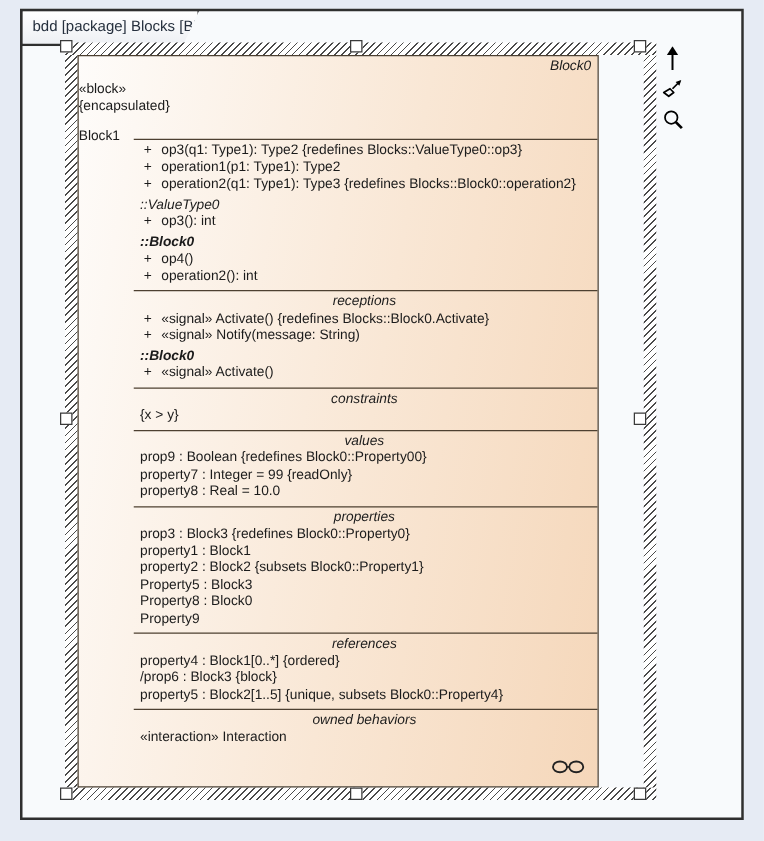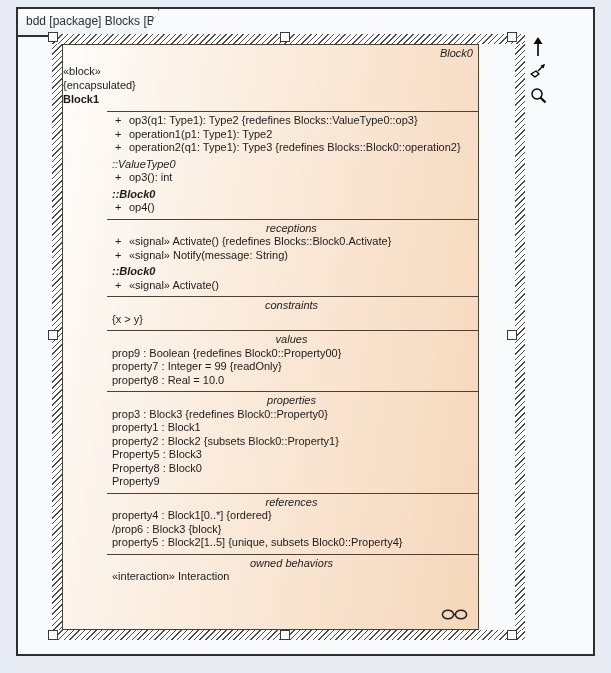--- a/index.html
+++ b/index.html
@@ -42,21 +42,21 @@
     border:1px solid #4d4031;
     background:linear-gradient(100deg,#fefcfa 0%,#f9e7d5 55%,#f5d7ba 100%);
     display:flex; flex-direction:column;
     font-size:11px; color:#1b1b1b; z-index:3;
   }
   .hdr { position:relative; height:66px; flex:0 0 66px; }
   .hdr-classifier { position:absolute; right:5px; top:2px; font-style:italic; font-size:11px; }
   .hdr-center {
     position:absolute; left:0; right:0; top:19px; text-align:left; line-height:14px;
   }
-  .hdr-name { font-weight:bold; }
+  .hdr-name { font-weight:normal;margin-top:10px; }
 
   .comp { border-top:1px solid #4d4031; padding:2px 2px 4px 0; overflow:hidden;margin-left:44px; }
   .comp:last-child { flex:1 1 auto; position:relative; }
   .comp-label { text-align:center; font-style:italic; line-height:13.5px; }
   .line { line-height:13.5px; padding-left:5px; white-space:nowrap; }
   .line.gap { margin-top:3px; }
   .line .vis { display:inline-block; width:17px; padding-left:3px; }
   .it { font-style:italic;text-align:right; }
   .bd { font-weight:bold; }
 
@@ -105,20 +105,21 @@
     </div>
     <div style="display:flex;flex-direction:column;flex:1 1 auto;">
         <div class="comp">
           <div class="line"><span class="vis">+</span><span>op3(q1: Type1): Type2 {redefines Blocks::ValueType0::op3}</span></div>
           <div class="line"><span class="vis">+</span><span>operation1(p1: Type1): Type2</span></div>
           <div class="line"><span class="vis">+</span><span>operation2(q1: Type1): Type3 {redefines Blocks::Block0::operation2}</span></div>
           <div class="line gap"><span class="it">::ValueType0</span></div>
           <div class="line"><span class="vis">+</span><span>op3(): int</span></div>
           <div class="line gap"><span class="it bd">::Block0</span></div>
           <div class="line"><span class="vis">+</span><span>op4()</span></div>
+          <div class="line"><span class="vis">+</span><span>operation2(): int</span></div>
         </div>
         <div class="comp">
           <div class="comp-label">receptions</div>
           <div class="line"><span class="vis">+</span><span>«signal» Activate() {redefines Blocks::Block0.Activate}</span></div>
           <div class="line"><span class="vis">+</span><span>«signal» Notify(message: String)</span></div>
           <div class="line gap"><span class="it bd">::Block0</span></div>
           <div class="line"><span class="vis">+</span><span>«signal» Activate()</span></div>
         </div>
         <div class="comp">
           <div class="comp-label">constraints</div>

